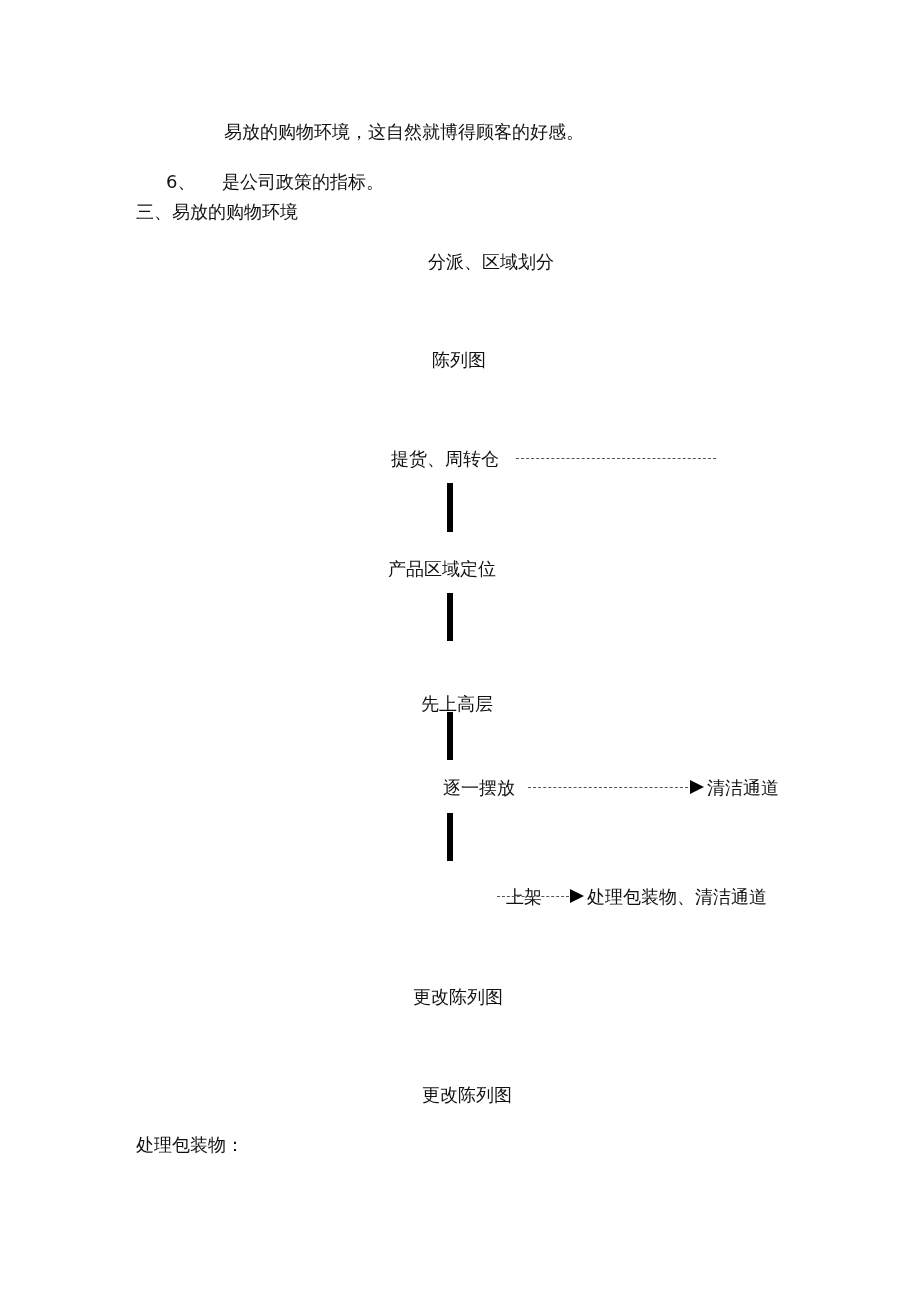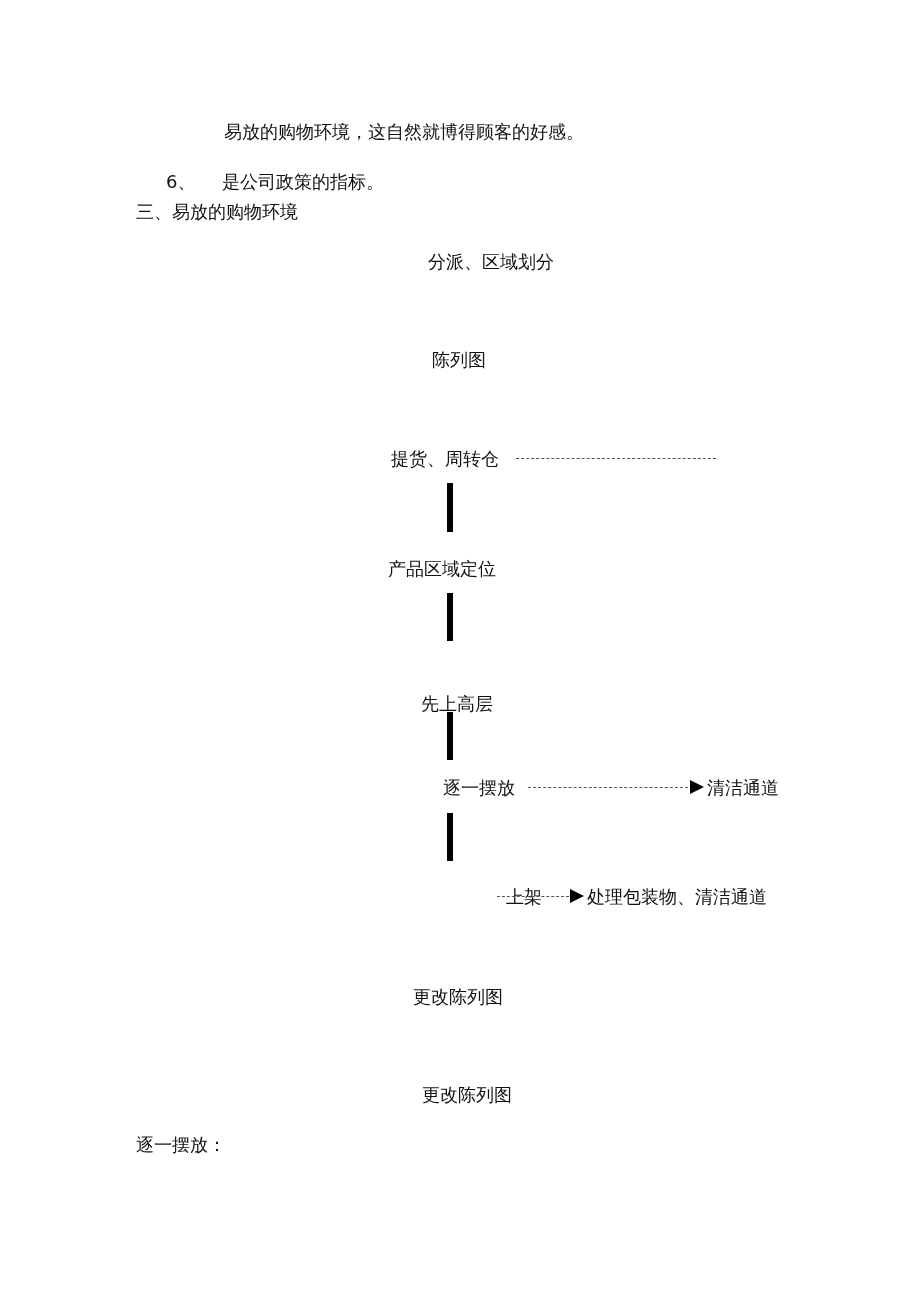--- a/index.html
+++ b/index.html
@@ -49,14 +49,14 @@
 
     <div class="t" style="left:458px;top:885px;margin-left:48px;">上架</div>
     <div class="dash" style="left:497px;top:896px;width:72px;"></div>
     <div class="arrow" style="left:570px;top:889px;"></div>
     <div class="t" style="left:587px;top:885px;">处理包装物、清洁通道</div>
 
     <div class="t" style="left:413px;top:985px;">更改陈列图</div>
     <div class="t" style="left:422px;top:1083px;">更改陈列图</div>
   </div>
 
-  <div class="t" style="left:136px;top:1133px;">逐一摆放：</div>
+  <div class="t" style="left:136px;top:1133px;">处理包装物：</div>
 </div>
 
 </body></html>

